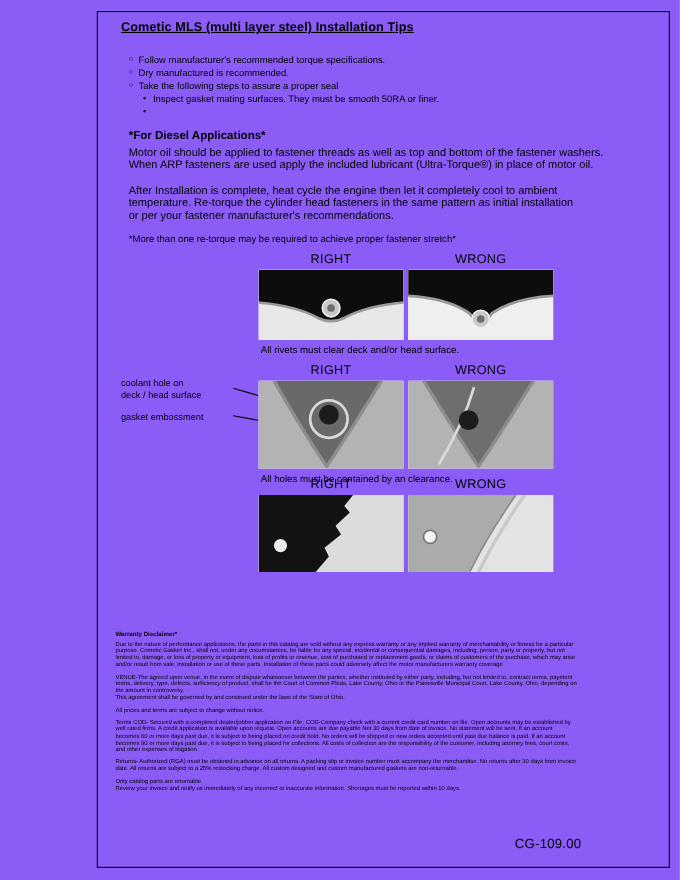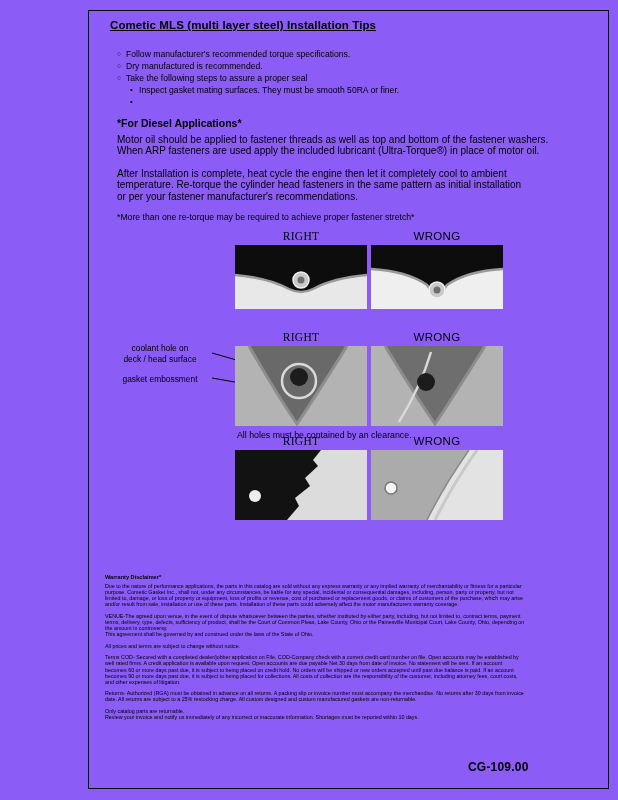--- a/index.html
+++ b/index.html
@@ -12,30 +12,30 @@
   .b-row{display:flex;align-items:flex-start;line-height:12px;}
   .b-row.sub{margin-left:13px;}
   .b-mark{width:9px;flex:0 0 9px;font-size:6.5px;line-height:12px;}
   .b-row.sub .b-mark{font-size:8px;}
   .diesel-heading{left:117px;top:117px;font-size:10.5px;font-weight:bold;}
   .para{font-size:10px;line-height:11.3px;white-space:pre-line;width:478px;}
   .para1{left:117px;top:134px;}
   .para2{left:117px;top:168px;}
   .note{left:117px;top:212px;font-size:8.7px;}
   .fig-label{width:132px;text-align:center;font-size:11.5px;letter-spacing:0.3px;}
-  .col-left{left:235px;font-family:Liberation Serif, serif;}
+  .col-left{left:235px;}
   .col-right{left:371px;}
   .fig{width:132px;overflow:hidden;background:#e9e9e9;}
   .fig svg{display:block;}
   .caption{left:237px;font-size:8.8px;line-height:11px;white-space:pre-line;}
-  .callout{width:100px;text-align:center;font-size:8.4px;line-height:10.5px;white-space:pre-line;}
+  .callout{width:100px;text-align:left;font-size:8.4px;line-height:10.5px;white-space:pre-line;}
   .disclaimer{left:105px;top:574px;width:420px;}
   .disc-heading{font-size:5.6px;font-weight:bold;margin-bottom:3px;}
   .disc-para{font-size:5.35px;line-height:6.1px;margin-bottom:5.5px;white-space:pre-line;}
-  .footer-code{left:468px;top:760px;font-size:12px;letter-spacing:0.2px;font-weight:bold;}
+  .footer-code{left:468px;top:760px;font-size:12px;letter-spacing:0.2px;}
 </style>
 </head>
 <body>
 
 <div class="page">
   <div class="frame"></div>
 
   <div class="abs title">Cometic MLS (multi layer steel) Installation Tips</div>
 
   <div class="abs bullets">
@@ -82,20 +82,21 @@
   </div>
   <div class="abs fig col-right" style="top:245px">
     <svg width="132" height="64" viewBox="0 0 132 64">
       <rect width="132" height="64" fill="#efefef"></rect>
       <path d="M0,0 H132 V24 Q96,26 76,40 Q66,56 56,40 Q36,26 0,24 Z" fill="#0d0d0d"></path>
       <path d="M0,24 Q36,26 56,40 Q66,56 76,40 Q96,26 132,24" fill="none" stroke="#9a9a9a" stroke-width="2.5"></path>
       <circle cx="66" cy="45" r="8" fill="#c9c9c9" stroke="#f0f0f0" stroke-width="1.5"></circle>
       <circle cx="66" cy="45" r="3.5" fill="#6e6e6e"></circle>
     </svg>
   </div>
+  <div class="abs caption" style="top:313px">All rivets must clear deck and/or head surface.</div>
 
   <div class="abs fig-label col-left" style="top:331px">RIGHT</div>
   <div class="abs fig-label col-right" style="top:331px">WRONG</div>
 
   <div class="abs callout" style="left:110px;top:343px">coolant hole on
 deck / head surface</div>
   <div class="abs callout" style="left:110px;top:374px">gasket embossment</div>
   <svg class="abs" style="left:210px;top:345px" width="90" height="50">
     <line x1="2" y1="8" x2="86" y2="32" stroke="#000" stroke-width="1"></line>
     <line x1="2" y1="33" x2="70" y2="45" stroke="#000" stroke-width="1"></line>

